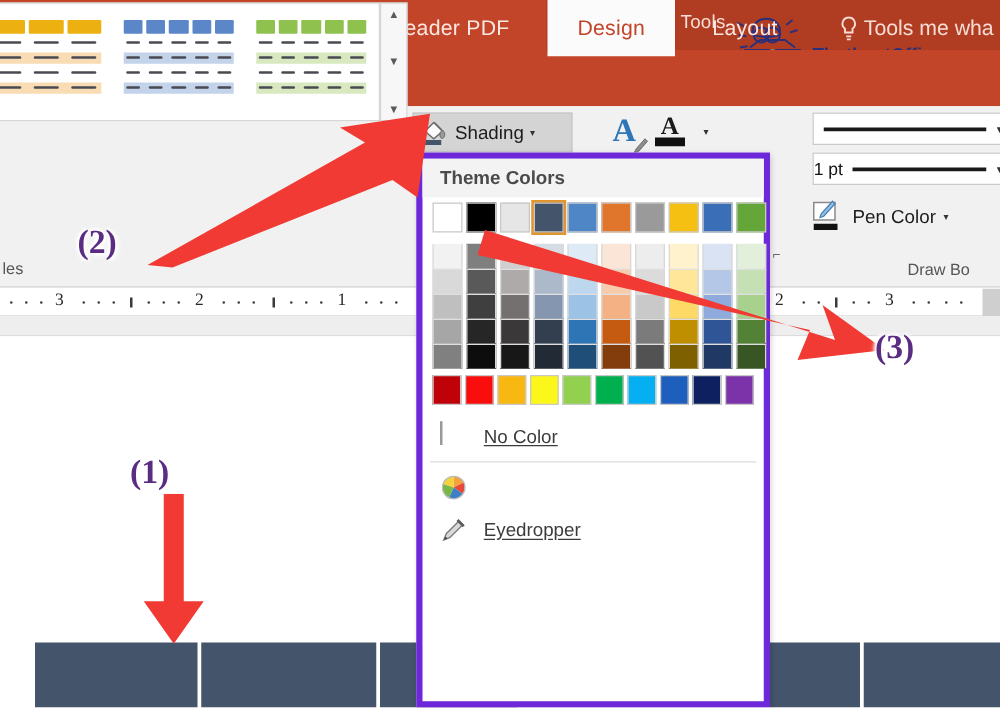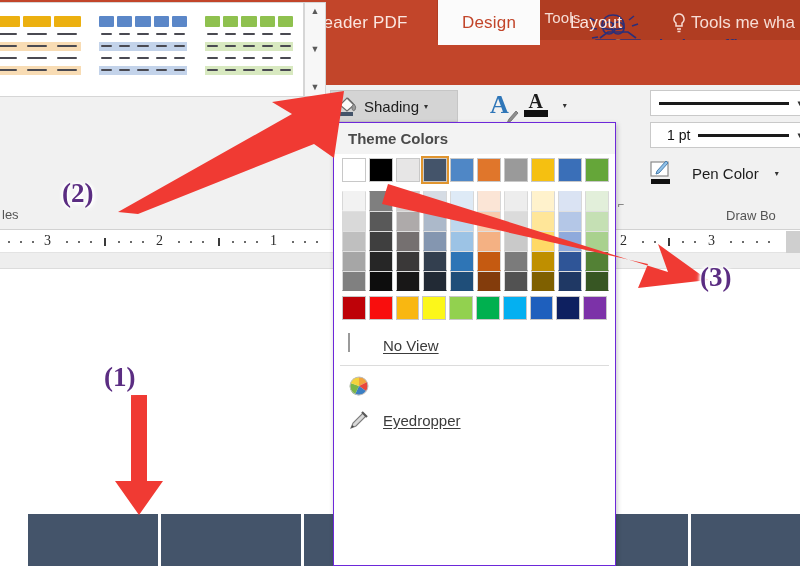--- a/index.html
+++ b/index.html
@@ -153,29 +153,29 @@
   .border-combo {
     position: absolute; background: #fff; border: 1px solid #c9c9c9;
     display: flex; align-items: center;
   }
   #lineStyleCombo { left: 650px; top: 90px; width: 160px; height: 26px; }
   #lineWeightCombo { left: 650px; top: 122px; width: 160px; height: 26px; }
   .combo-line {
     flex: 1; height: 3px; background: #1a1a1a; margin: 0 8px;
   }
   .combo-weight-label {
-    font-size: 14px; color: #111; padding-left: 16px; white-space: nowrap;
+    font-size: 14px; color: #111; padding-left: 0; white-space: nowrap;
   }
   .combo-caret {
     font-size: 9px; color: #333; padding-right: 7px;
   }
 
   .pen-color {
     position: absolute; left: 650px; top: 158px; width: 150px; height: 30px;
-    display: flex; align-items: center; gap: 16px;
+    display: flex; align-items: center; gap: 6px;
   }
   .pen-icon { width: 26px; height: 26px; flex: 0 0 auto; position: relative; }
   .pen-label { font-size: 15px; color: #1c1c1c; }
 
   
   .ruler {
     position: absolute; left: 0; top: 231px; width: 800px; height: 22px;
     background: #ffffff; border-bottom: 1px solid #e3e3e3;
   }
   .ruler-strip {
@@ -215,21 +215,21 @@
   .s-cell { background: #44546a; height: 52px; }
 
   .slide-table-right {
     position: absolute; left: 616px; top: 245px; height: 52px;
     display: flex; gap: 3px;
   }
 
   
   .dropdown {
     position: absolute; left: 333px; top: 122px; width: 283px; height: 444px;
-    background: #ffffff; border: 1px solid #6d28d9;
+    background: #ffffff; border: 5px solid #6d28d9;
     box-shadow: 1px 2px 5px rgba(0,0,0,.22);
     z-index: 50;
   }
   .dd-section-title {
     font-size: 15px; font-weight: bold; color: #4a4a4a;
     padding: 7px 0 7px 14px; background: #f3f3f3;
   }
   .swatch-grid {
     display: flex; gap: 3px; padding: 4px 8px 0 8px;
   }
@@ -788,21 +788,21 @@
       <div class="sw" style="background:#04b0f1"></div>
       <div class="sw" style="background:#1e5fbd"></div>
       <div class="sw" style="background:#0e2060"></div>
       <div class="sw" style="background:#7c32a8"></div>
     </div>
 
     <div class="dd-item">
       <span class="dd-ico">
         <span class="nofill-box"></span>
       </span>
-      <span class="txt">No View</span>
+      <span class="txt">No Color</span>
     </div>
 
     <div class="dd-sep"></div>
 
     <div class="dd-item">
       <span class="dd-ico">
         <svg width="22" height="22" viewBox="0 0 22 22">
           <circle cx="11" cy="11" r="9" fill="#efefef"></circle>
           <path d="M11 11 L11 2 A9 9 0 0 1 19 7 Z" fill="#f2a33c"></path>
           <path d="M11 11 L19 7 A9 9 0 0 1 18 16 Z" fill="#e8483c"></path>

